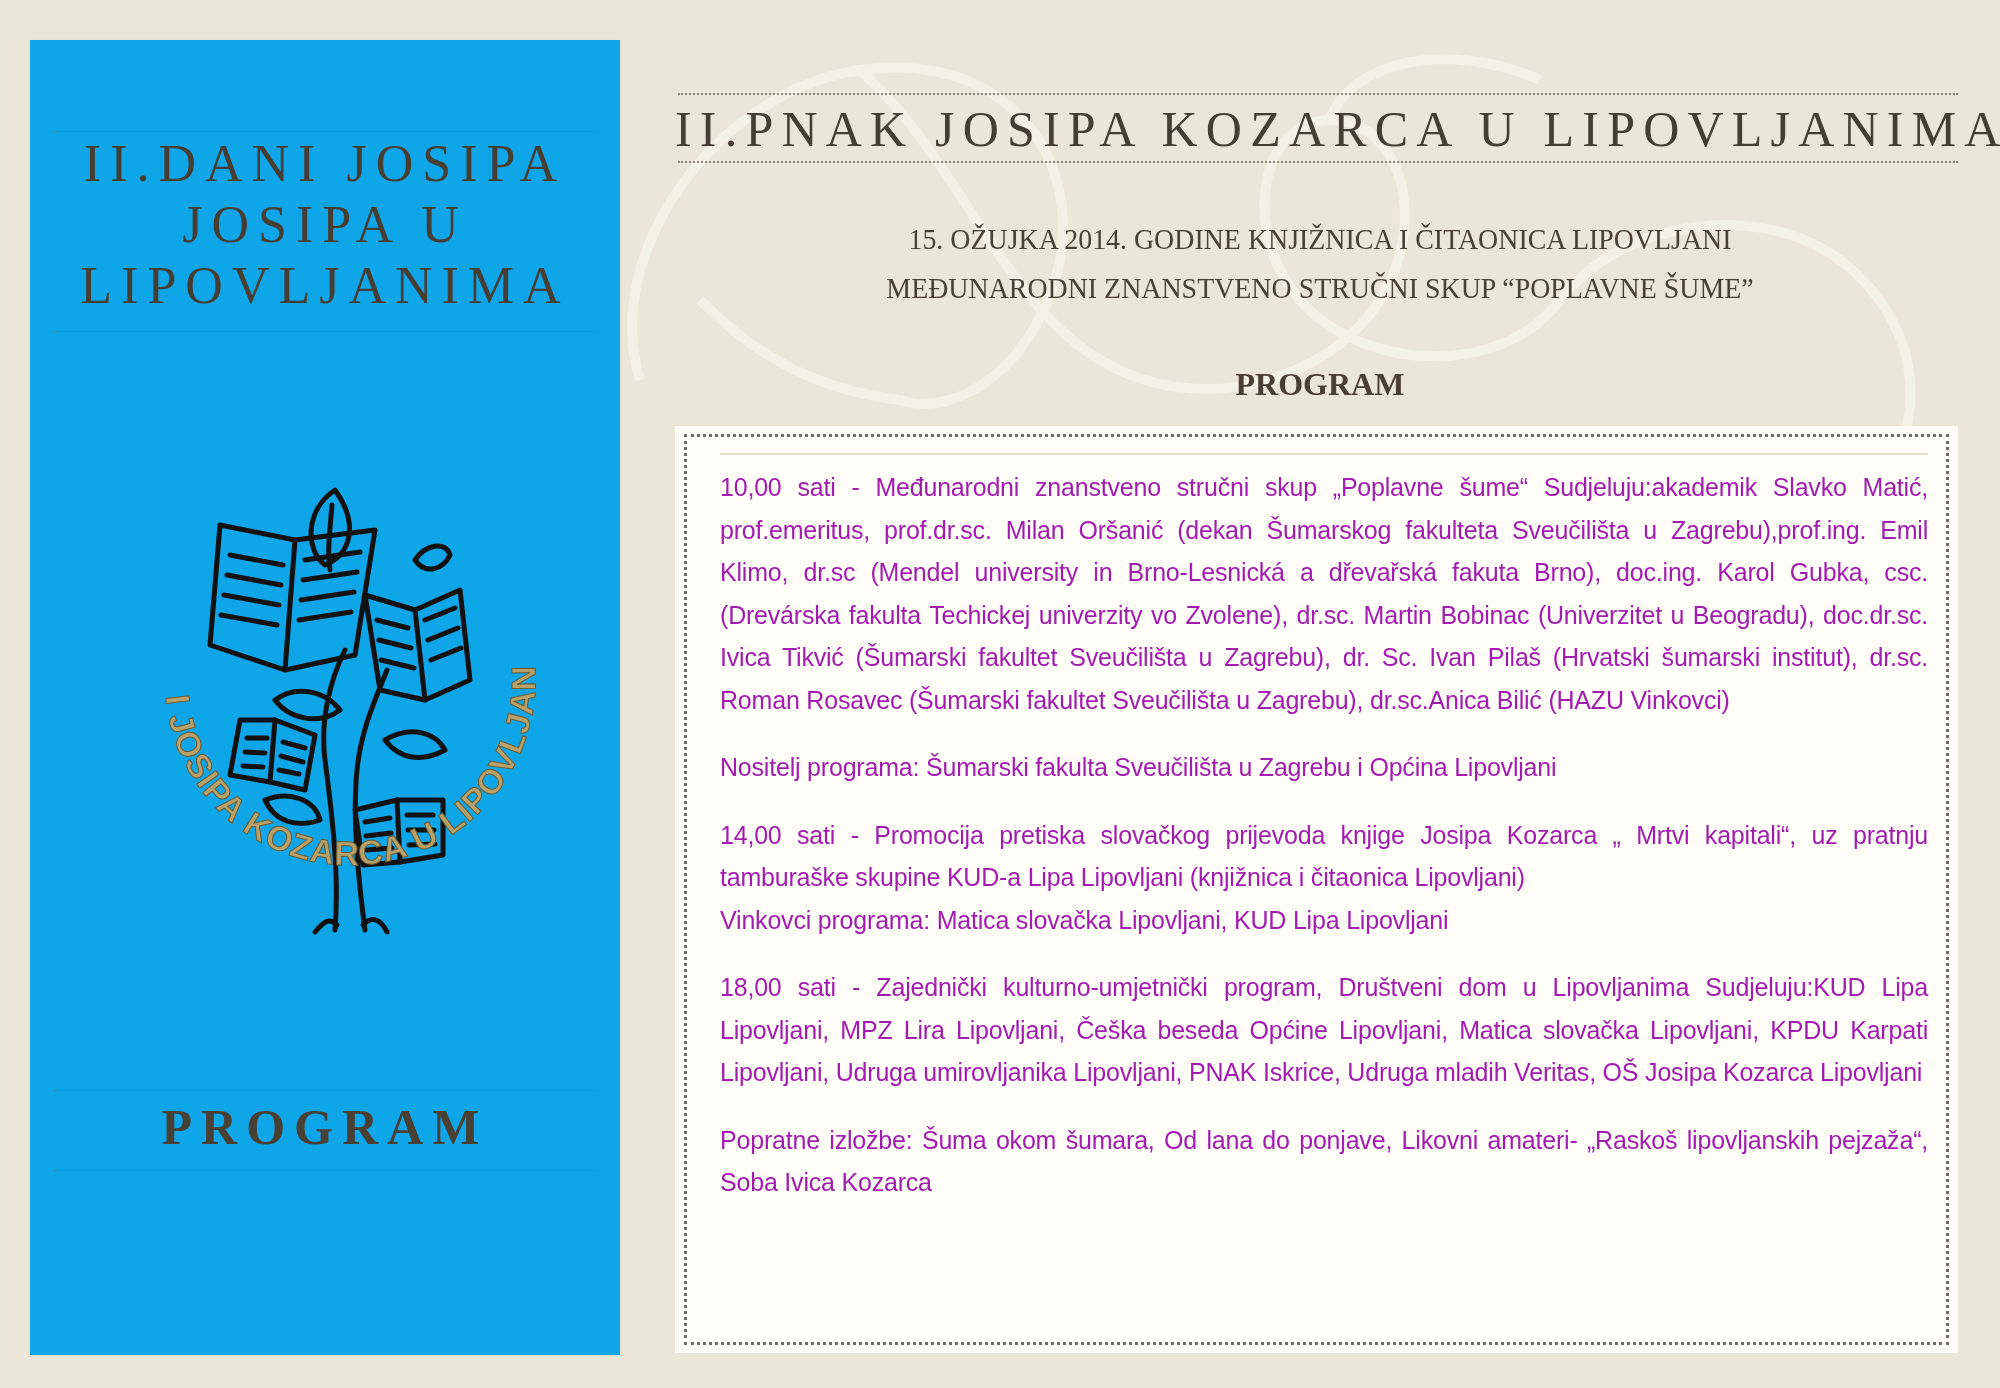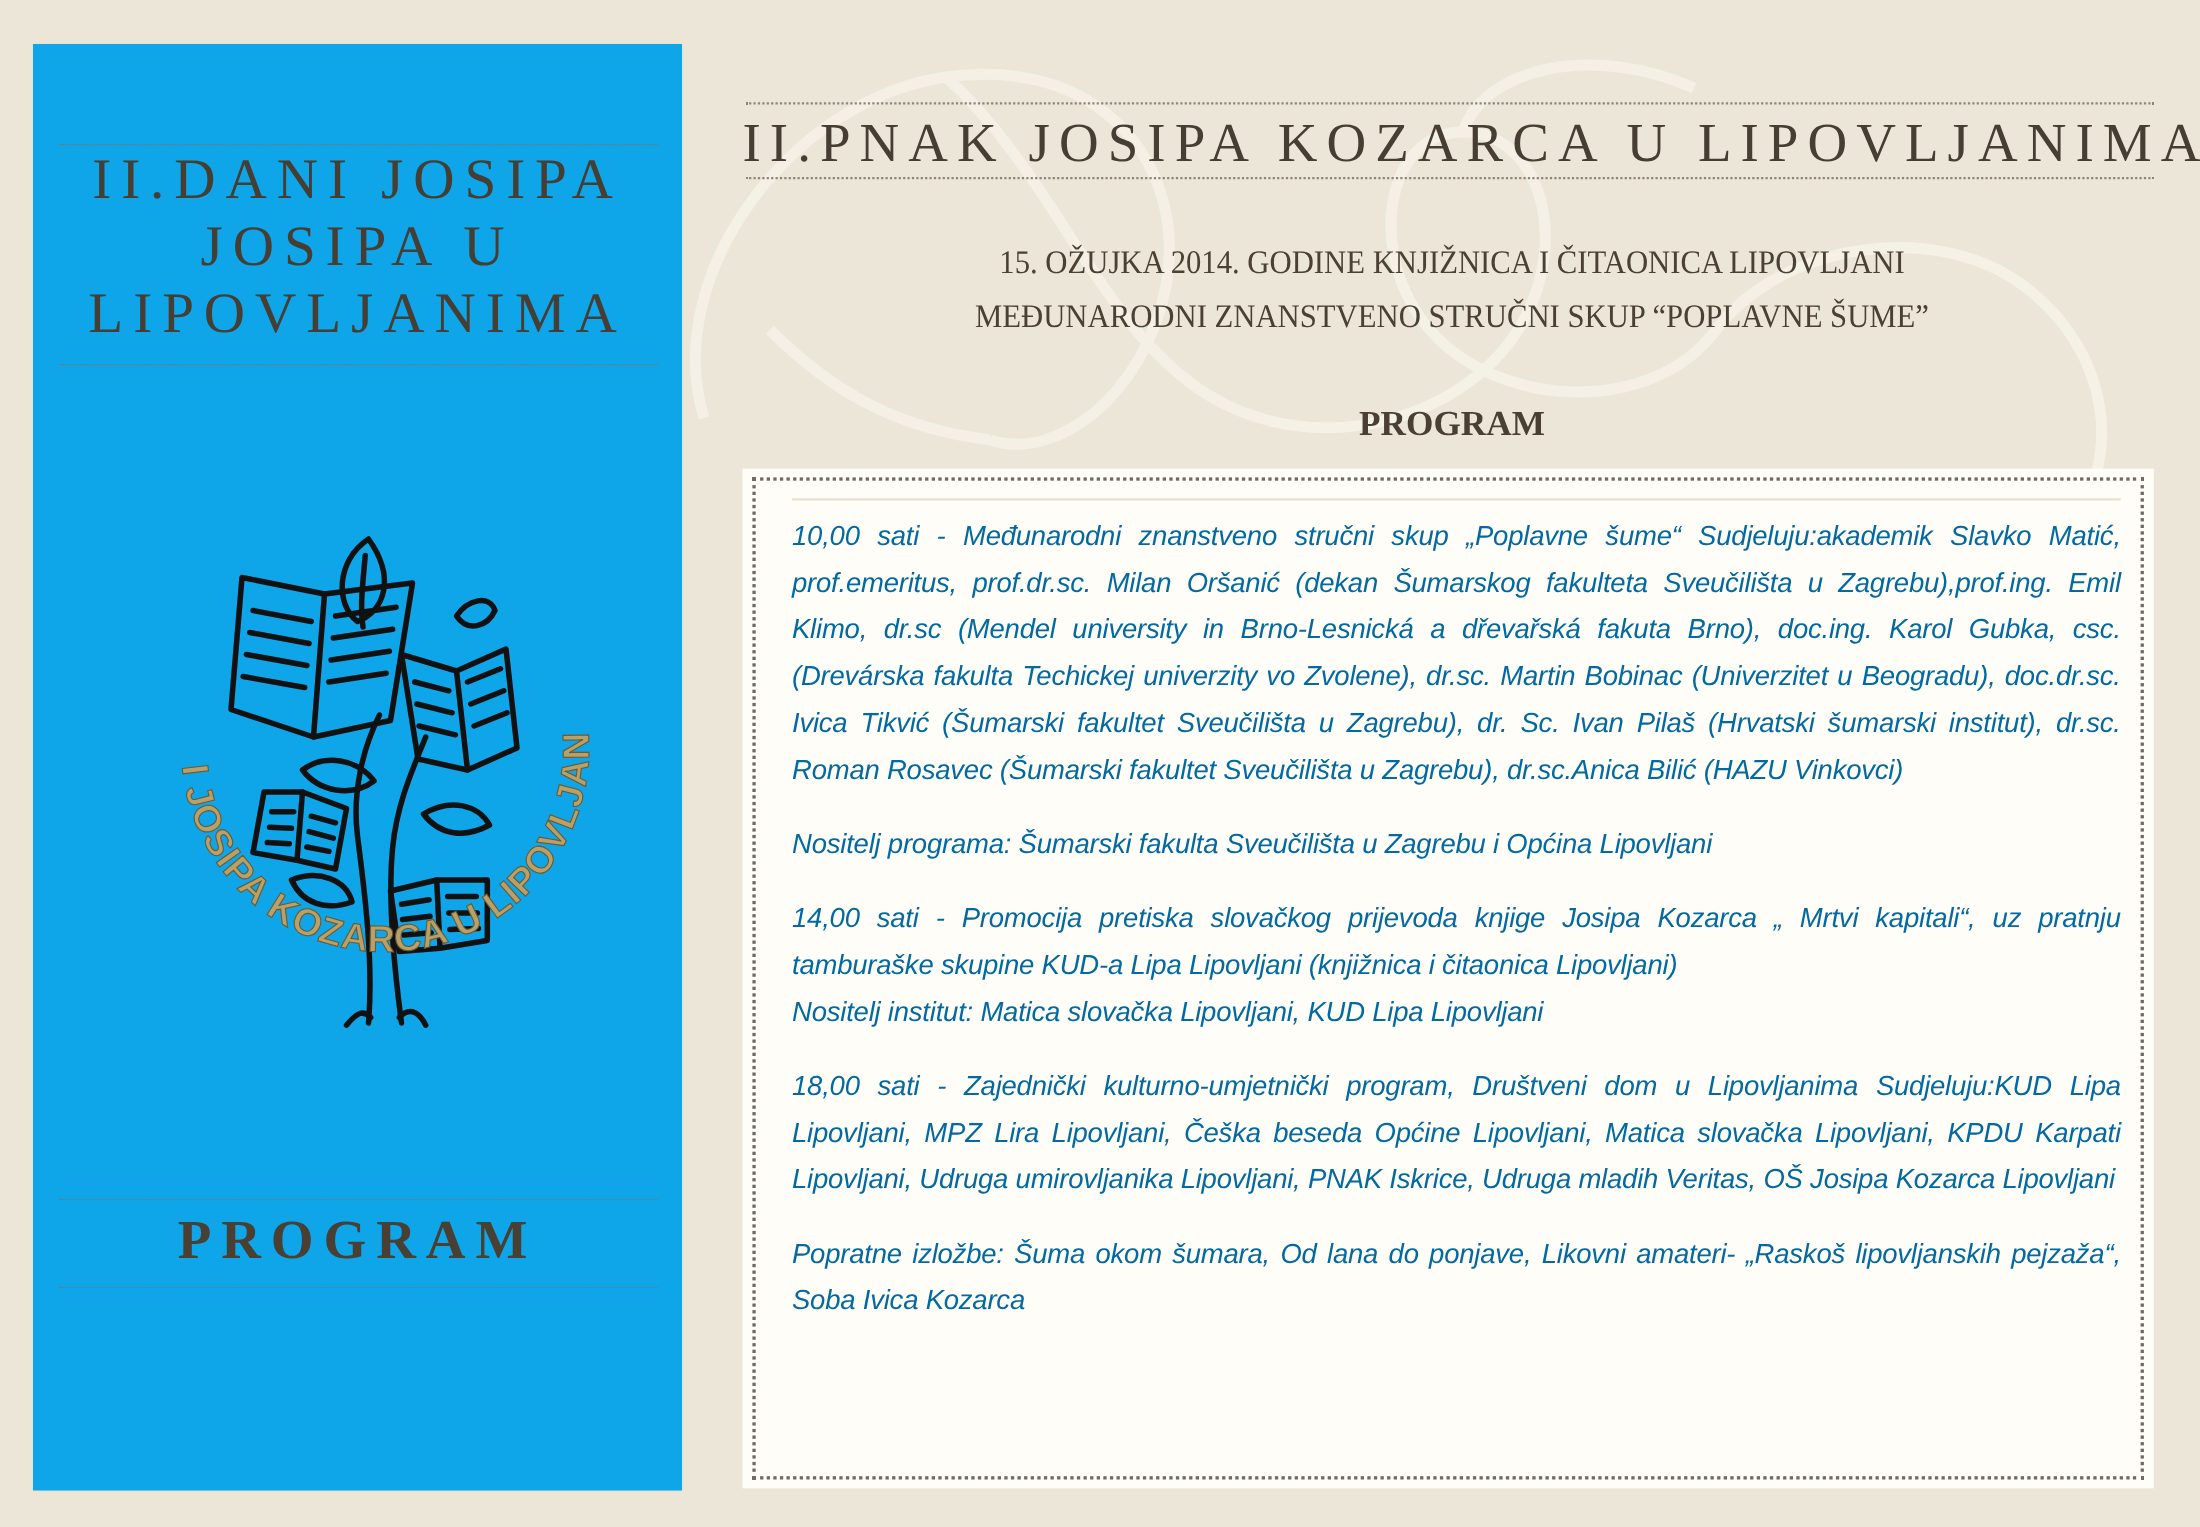--- a/index.html
+++ b/index.html
@@ -67,23 +67,22 @@
     border:3px dotted #6f6a63;
   }
   .inner-rule {
     position:absolute; left:45px; right:30px; top:27px;
     border-top:2px solid #e8e0d0;
   }
   .body-text {
     position:absolute; left:45px; width:1208px; top:40px;
     font-family:"Liberation Sans", sans-serif;
     font-size:25px; line-height:42.5px;
-    color:#0369a1;
+    color:#a21caf;
     letter-spacing:-0.2px;
-    font-style:italic;
   }
   .body-text p { margin:0 0 25px 0; text-align:justify; }
 </style>
 </head>
 <body>
 
 <svg class="swirls" viewBox="0 0 2000 1388">
   <g fill="none" stroke="#f6f2e8" stroke-width="10" opacity="0.85">
     <path d="M640,380 C600,250 720,90 860,70 C1000,50 1080,150 1060,260 C1040,360 960,420 900,400"></path>
     <path d="M860,70 C960,160 1000,300 1100,360 C1200,420 1330,380 1380,300 C1430,220 1400,120 1330,120 C1260,120 1240,230 1300,300 C1360,370 1500,380 1560,300"></path>
@@ -159,17 +158,17 @@
 
 <div class="program-heading">PROGRAM</div>
 
 <div class="content-box">
   <div class="dotted-frame"></div>
   <div class="inner-rule"></div>
   <div class="body-text">
     <p>10,00 sati - Međunarodni znanstveno stručni skup „Poplavne šume“ Sudjeluju:akademik Slavko Matić, prof.emeritus, prof.dr.sc. Milan Oršanić (dekan Šumarskog fakulteta Sveučilišta u Zagrebu),prof.ing. Emil Klimo, dr.sc (Mendel university in Brno-Lesnická a dřevařská fakuta Brno), doc.ing. Karol Gubka, csc. (Drevárska fakulta Techickej univerzity vo Zvolene), dr.sc. Martin Bobinac (Univerzitet u Beogradu), doc.dr.sc. Ivica Tikvić (Šumarski fakultet Sveučilišta u Zagrebu), dr. Sc. Ivan Pilaš (Hrvatski šumarski institut), dr.sc. Roman Rosavec (Šumarski fakultet Sveučilišta u Zagrebu), dr.sc.Anica Bilić (HAZU Vinkovci)</p>
     <p>Nositelj programa: Šumarski fakulta Sveučilišta u Zagrebu i Općina Lipovljani</p>
     <p style="margin-bottom:0">14,00 sati - Promocija pretiska slovačkog prijevoda knjige Josipa Kozarca „ Mrtvi kapitali“,  uz pratnju tamburaške skupine KUD-a Lipa Lipovljani (knjižnica i čitaonica Lipovljani)</p>
-    <p>Nositelj institut: Matica slovačka Lipovljani, KUD Lipa Lipovljani</p>
+    <p>Vinkovci programa: Matica slovačka Lipovljani, KUD Lipa Lipovljani</p>
     <p>18,00 sati - Zajednički kulturno-umjetnički program, Društveni dom u Lipovljanima   Sudjeluju:KUD Lipa Lipovljani, MPZ Lira Lipovljani, Češka beseda Općine Lipovljani, Matica slovačka Lipovljani, KPDU Karpati Lipovljani, Udruga umirovljanika Lipovljani, PNAK Iskrice, Udruga mladih Veritas, OŠ Josipa Kozarca Lipovljani</p>
     <p>Popratne izložbe: Šuma okom šumara, Od lana do ponjave, Likovni amateri- „Raskoš lipovljanskih pejzaža“, Soba Ivica Kozarca</p>
   </div>
 </div>
 
 </body></html>

